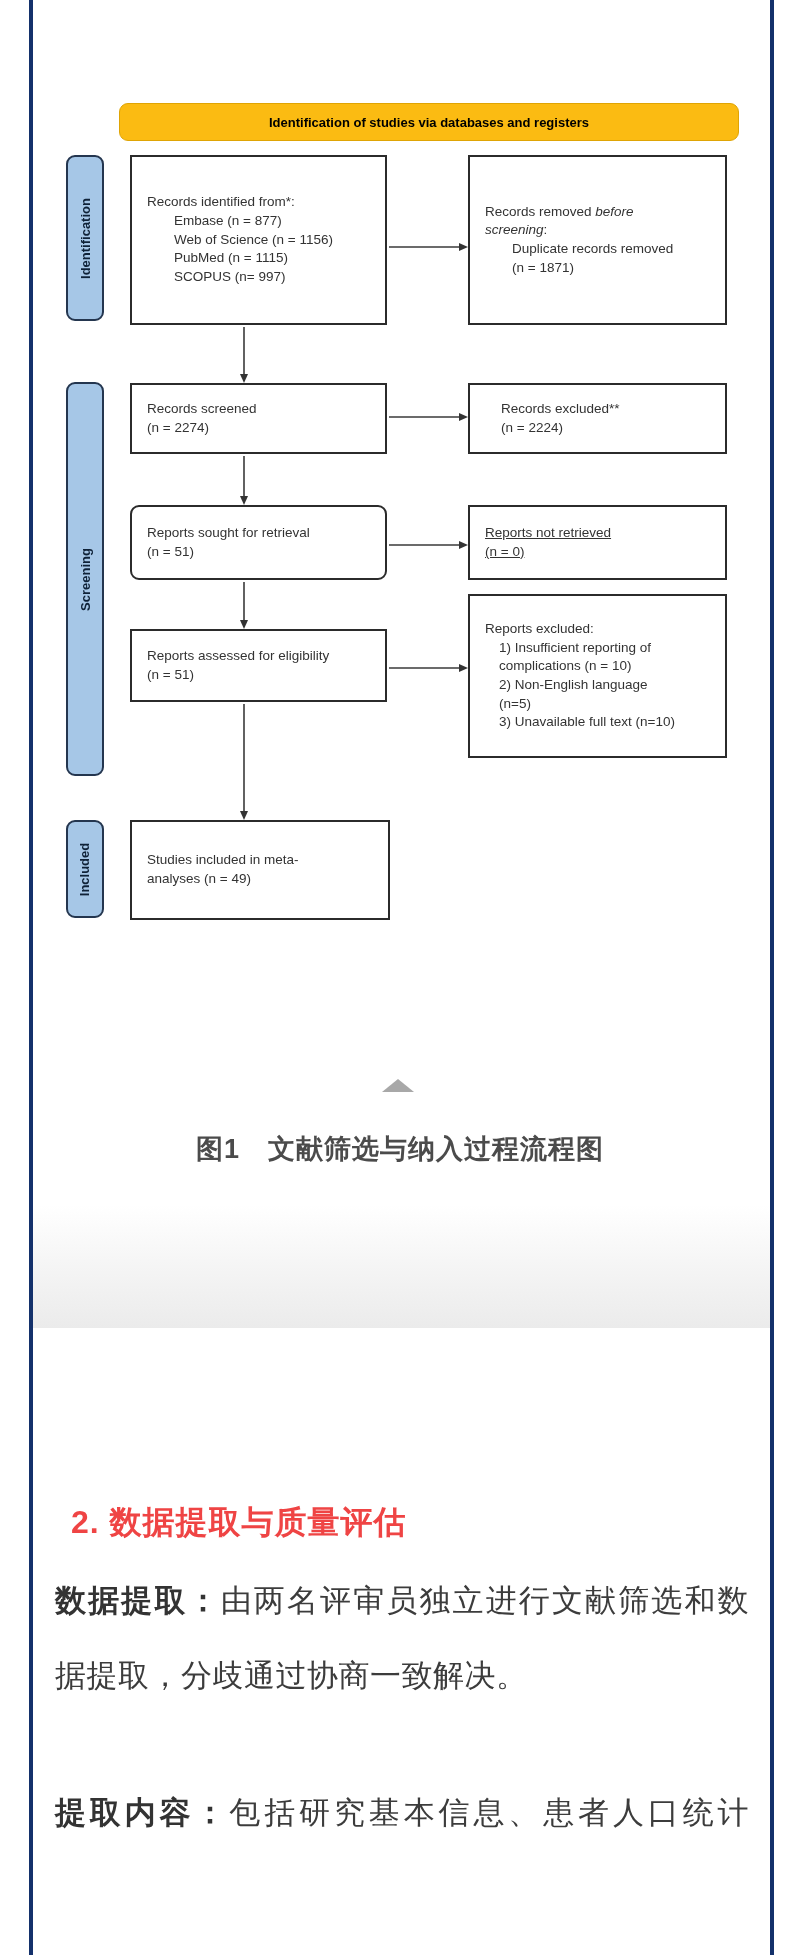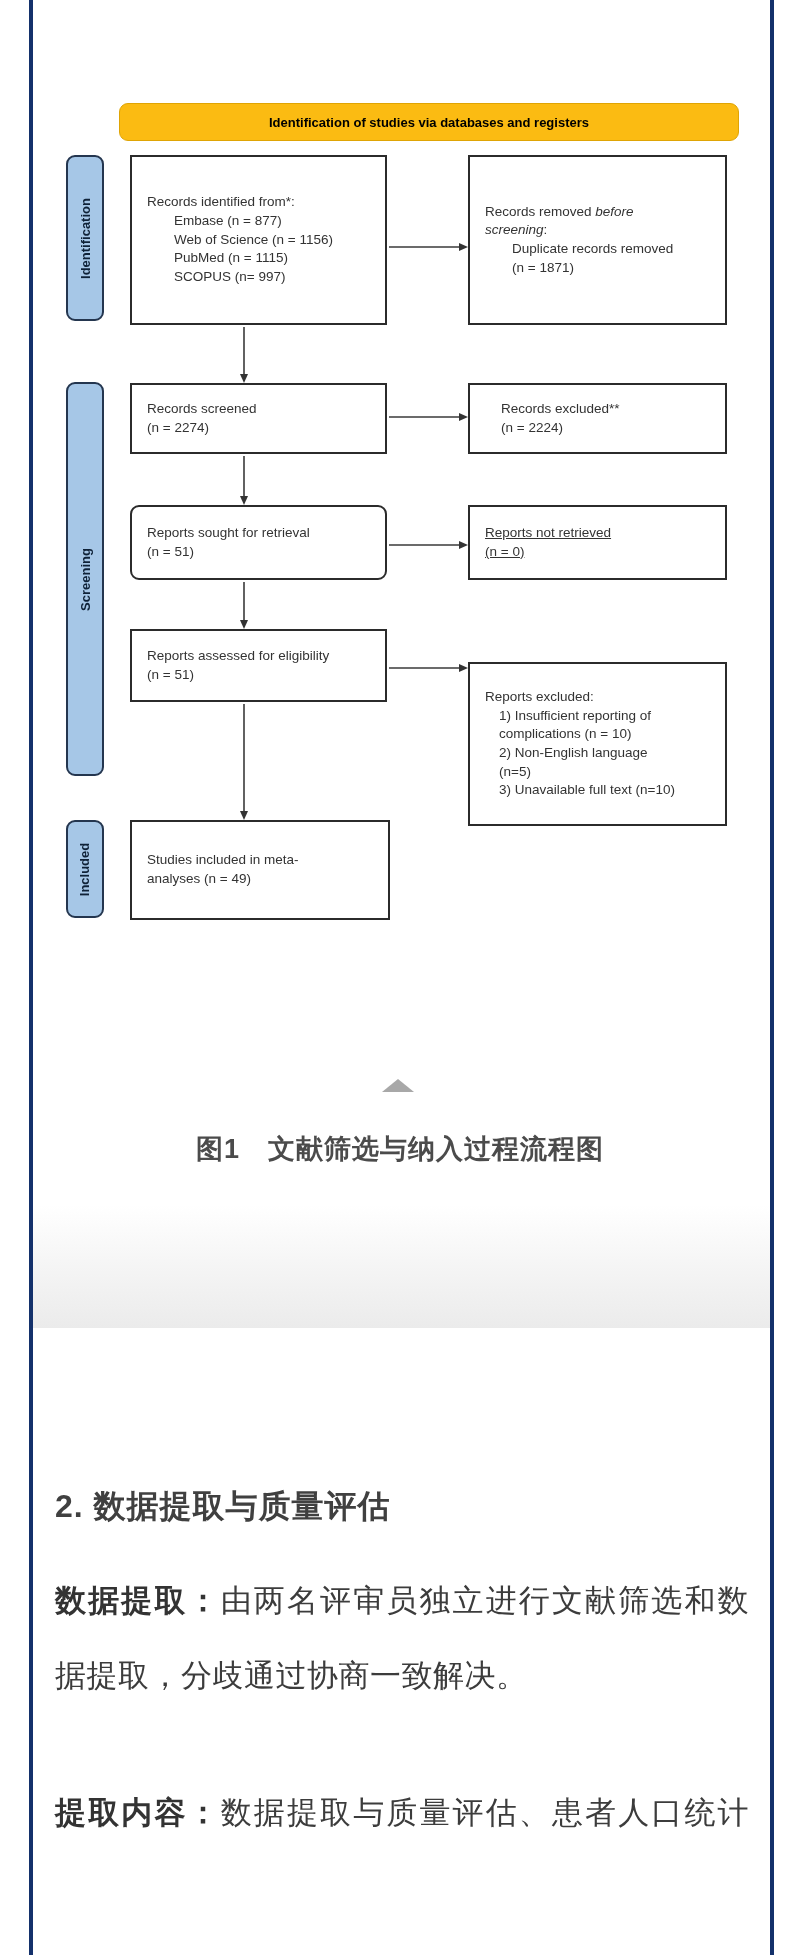--- a/index.html
+++ b/index.html
@@ -30,22 +30,22 @@
   
   .collapse-triangle{position:absolute;left:382px;top:1079px;width:0;height:0;
           border-left:16px solid transparent;border-right:16px solid transparent;
           border-bottom:13px solid #A8A8A8;cursor:pointer;}
   .figure-caption{position:absolute;left:0;top:1131px;width:800px;text-align:center;
           font-size:27px;font-weight:bold;color:#4B4B4B;letter-spacing:1px;}
   .fade-band{position:absolute;left:33px;top:1205px;width:737px;height:123px;
           background:linear-gradient(180deg,#ffffff 0%,#EBEBEB 100%);}
 
   
-  .sec-heading{position:absolute;left:55px;top:1485px;margin:0;
-          font-size:32px;font-weight:bold;color:#404040;letter-spacing:1px;}
+  .sec-heading{position:absolute;left:55px;top:1485px;margin:16px;
+          font-size:32px;font-weight:bold;color:#ef4444;letter-spacing:1px;}
   .cn-para{position:absolute;left:55px;width:694px;color:#3C3C3C;
           font-size:31px;letter-spacing:0.5px;}
   .cn-line{line-height:75px;}
   .cn-just{text-align:justify;text-align-last:justify;}
   .cn-lead{font-weight:bold;color:#333333;}
 </style>
 </head>
 <body>
 
 <div class="page">
@@ -111,21 +111,21 @@
         <div>(n = 0)</div>
       </div>
     </div>
 
     <div class="fbox" style="left:130px;top:629px;width:257px;height:73px;">
       <div class="btxt">
         <div>Reports assessed for eligibility</div>
         <div>(n = 51)</div>
       </div>
     </div>
-    <div class="fbox" style="left:468px;top:662px;width:259px;height:164px;align-items:center;">
+    <div class="fbox" style="left:468px;top:594px;width:259px;height:164px;align-items:center;">
       <div class="btxt">
         <div>Reports excluded:</div>
         <div class="ind2">1) Insufficient reporting of</div>
         <div class="ind2">complications (n = 10)</div>
         <div class="ind2">2) Non-English language</div>
         <div class="ind2">(n=5)</div>
         <div class="ind2">3) Unavailable full text (n=10)</div>
       </div>
     </div>
 
@@ -162,16 +162,16 @@
   <div class="fade-band"></div>
 
   <h2 class="sec-heading">2. 数据提取与质量评估</h2>
 
   <div class="cn-para" style="top:1563px;">
     <div class="cn-line cn-just"><span class="cn-lead">数据提取：</span><span>由两名评审员独立进行文献筛选和数</span></div>
     <div class="cn-line">据提取，分歧通过协商一致解决。</div>
   </div>
 
   <div class="cn-para" style="top:1775px;">
-    <div class="cn-line cn-just"><span class="cn-lead">提取内容：</span><span>数据提取与质量评估、患者人口统计</span></div>
+    <div class="cn-line cn-just"><span class="cn-lead">提取内容：</span><span>包括研究基本信息、患者人口统计</span></div>
   </div>
 
 </div>
 
 </body></html>

